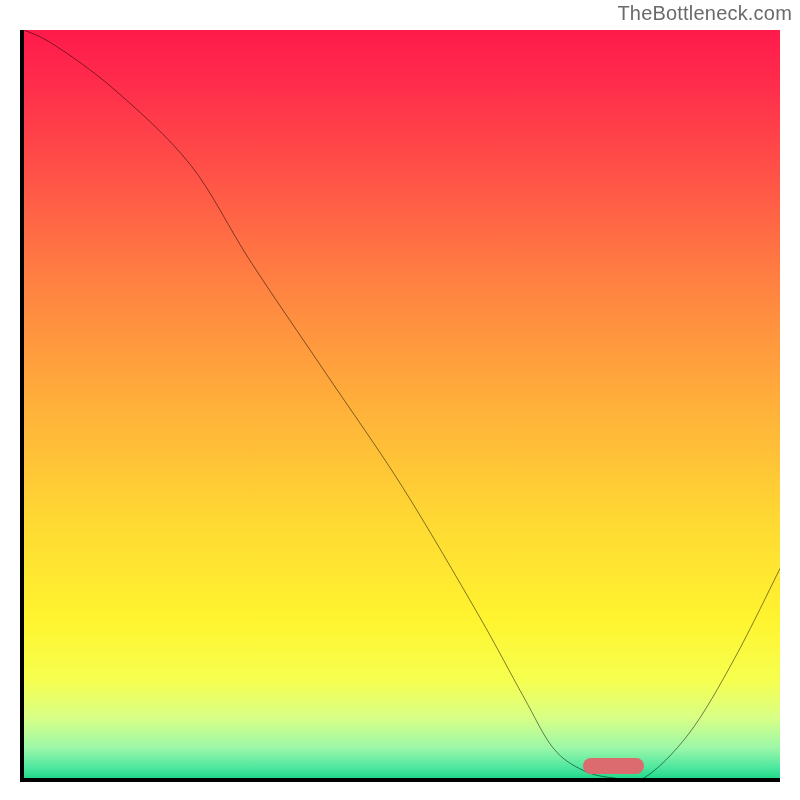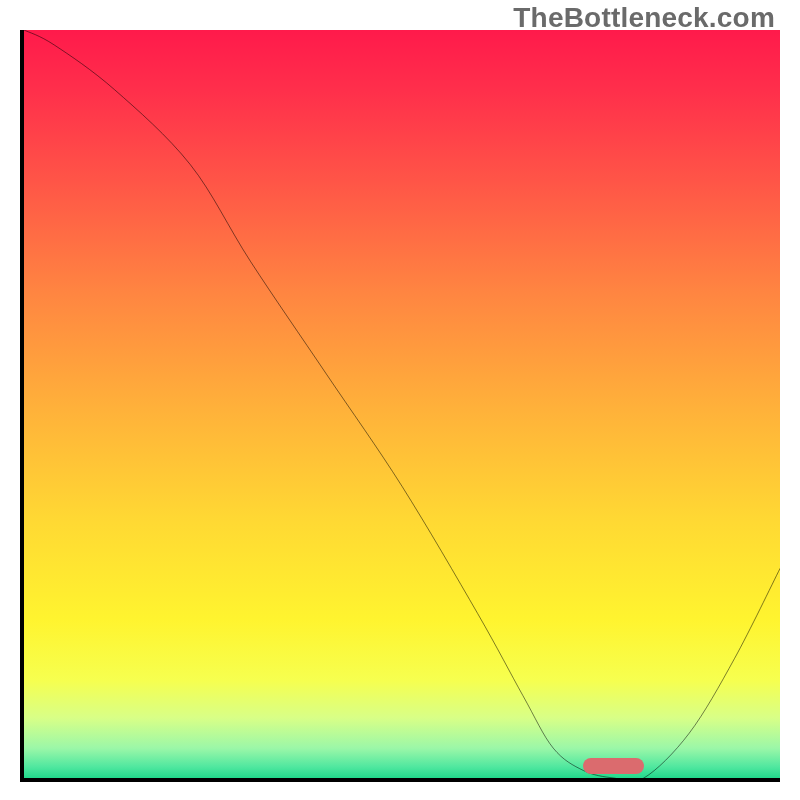--- a/index.html
+++ b/index.html
@@ -11,23 +11,23 @@
     font-family: Arial, Helvetica, sans-serif;
   }
   .container {
     position: relative;
     width: 800px;
     height: 800px;
   }
   .watermark {
     position: absolute;
     top: 2px;
-    right: 25px;
-    font-size: 28px;
-    font-weight: 700;
+    right: 8px;
+    font-size: 20px;
+    font-weight: 400;
     color: #6a6a6a;
     letter-spacing: 0.2px;
   }
   .plot-area {
     position: absolute;
     left: 20px;
     top: 30px;
     width: 760px;
     height: 752px;
     border-left: 4px solid #000;

